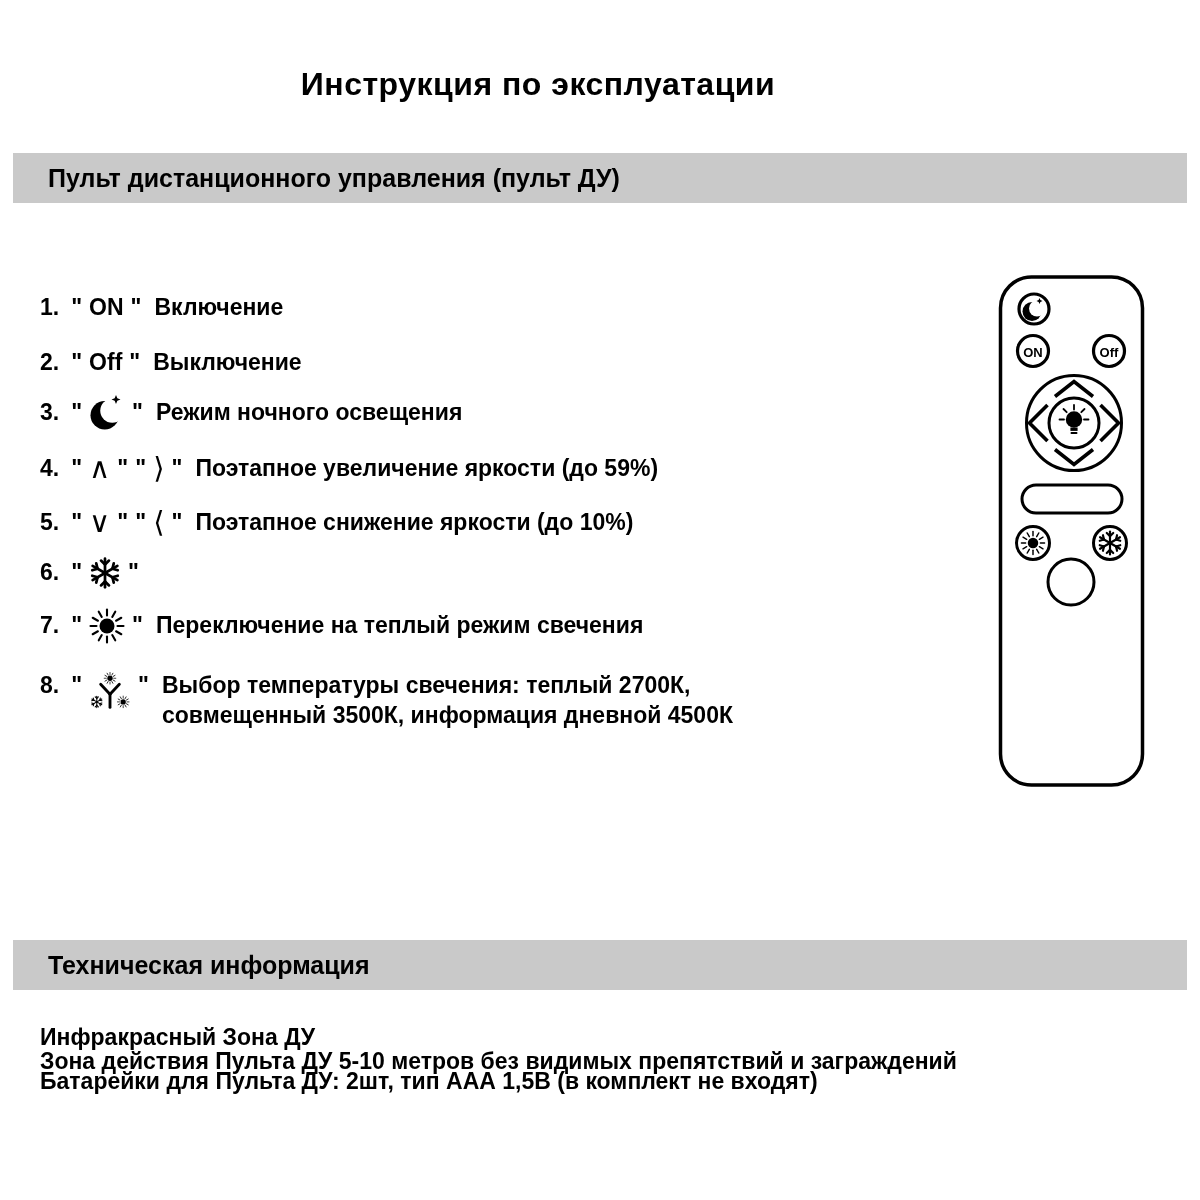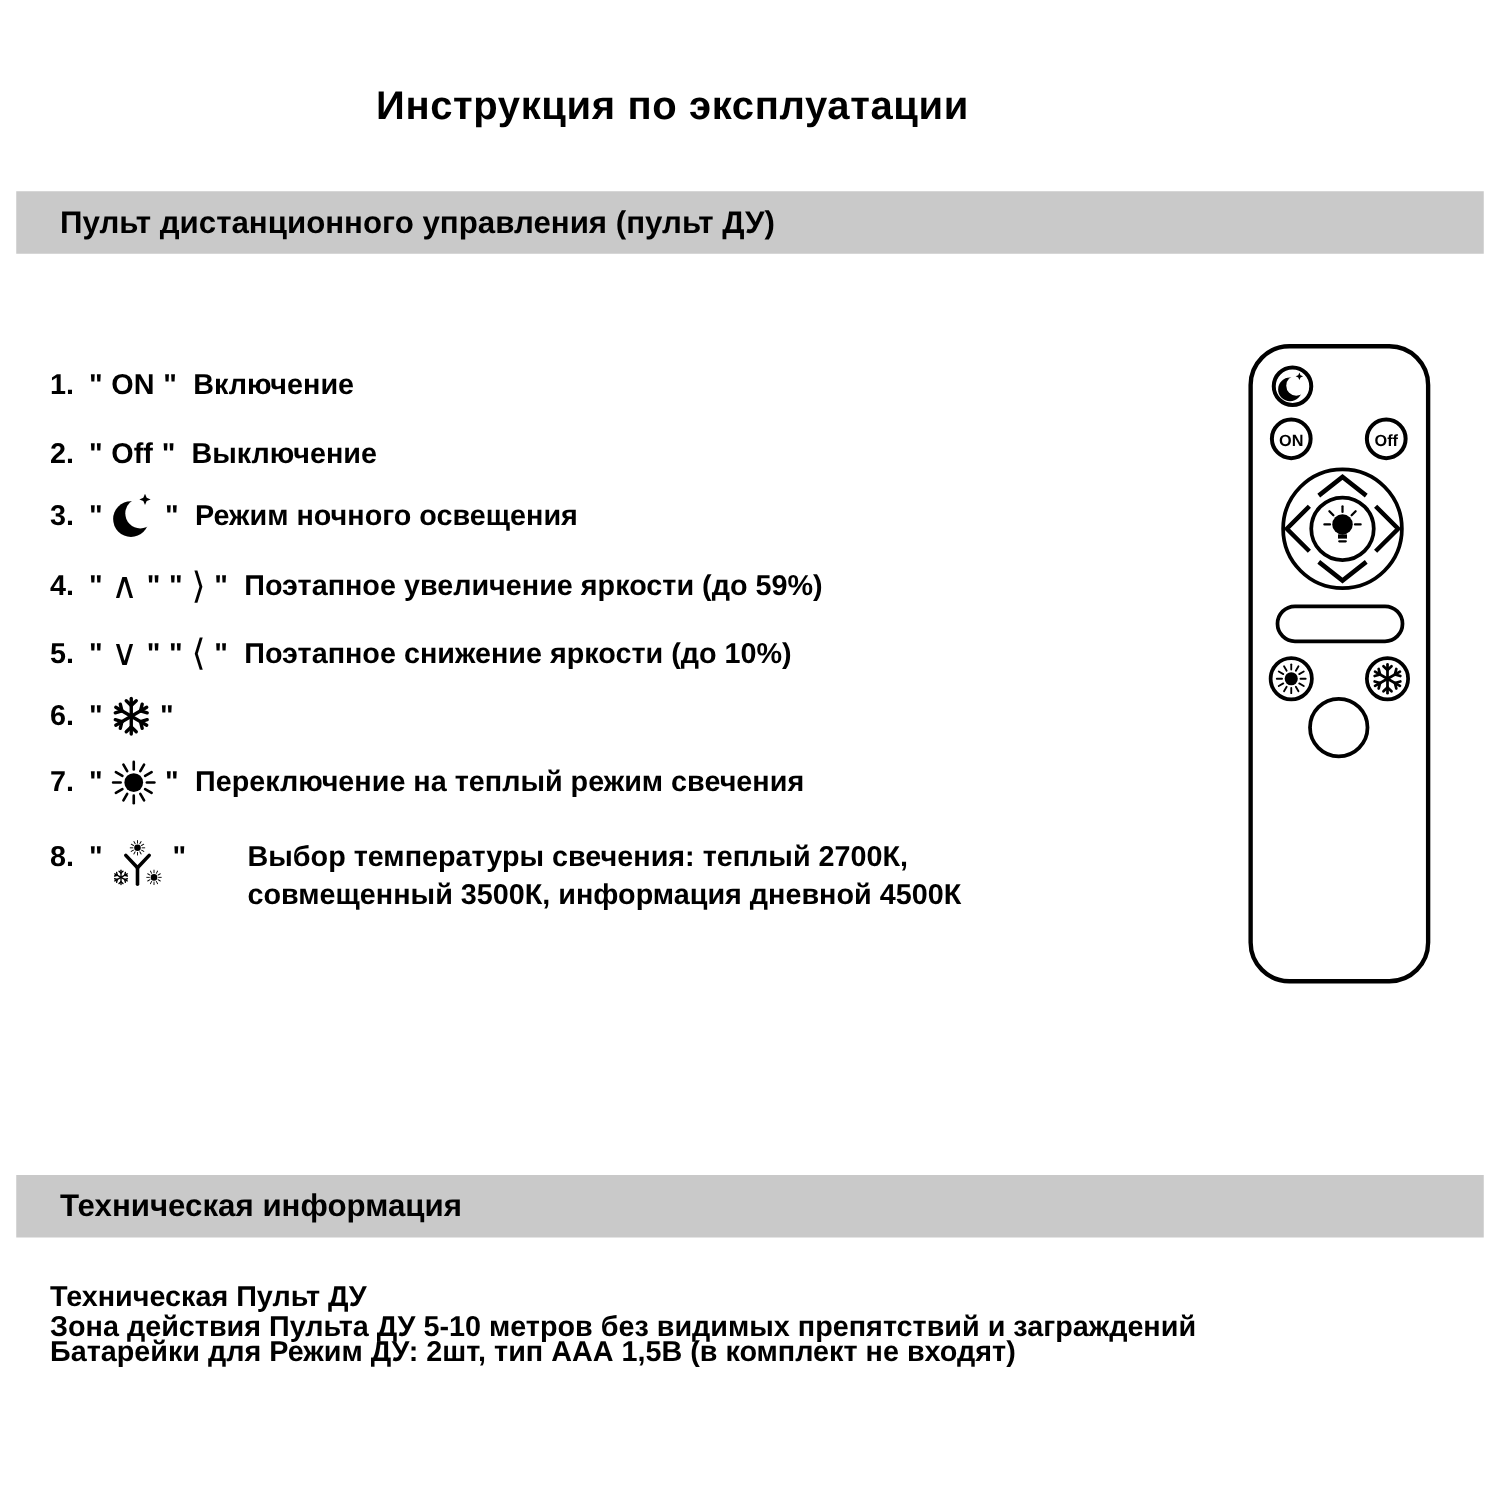--- a/index.html
+++ b/index.html
@@ -27,21 +27,21 @@
   }
   .item .num { margin-right:5px; }
   .item .label { margin-left:6px; }
   .glyph {
     font-family:"DejaVu Sans",sans-serif; font-weight:normal;
     font-size:29px; line-height:1; position:relative; top:-1px;
   }
   .item-8 { align-items:flex-start; height:auto; }
   .item-8 .num, .item-8 .q { line-height:30px; }
   .two-line { display:flex; flex-direction:column; margin-left:6px; }
-  .two-line span { line-height:30px; white-space:nowrap;margin-left:36px; }
+  .two-line span { line-height:30px; white-space:nowrap; }
 
   .tech-line {
     position:absolute; left:40px; font-size:23px; font-weight:bold; white-space:nowrap;
   }
   .t1 { top:1024px; } .t2 { top:1068px; } .t3 { top:1048px; }
 
   .remote-svg { position:absolute; left:995px; top:272px; }
   .inline-icon { display:block; }
   .hidden-defs { position:absolute; width:0; height:0; overflow:hidden; }
 </style>
@@ -228,17 +228,17 @@
       <use href="#sf" transform="translate(115,271) scale(1.15)"></use>
     </g>
 
     <circle cx="76" cy="310" r="23" fill="none" stroke="#000" stroke-width="3"></circle>
   </svg>
 
   <div class="section-bar bar-tech">
     <span>Техническая информация</span>
   </div>
 
-  <div class="tech-line t1">Техническая Пульт ДУ</div>
-  <div class="tech-line t2">Батарейки для Режим ДУ: 2шт, тип ААА 1,5В (в комплект не входят)</div>
+  <div class="tech-line t1">Инфракрасный Зона ДУ</div>
+  <div class="tech-line t2">Батарейки для Пульта ДУ: 2шт, тип ААА 1,5В (в комплект не входят)</div>
   <div class="tech-line t3">Зона действия Пульта ДУ 5-10 метров без видимых препятствий и заграждений</div>
 
 </div>
 
 </body></html>

